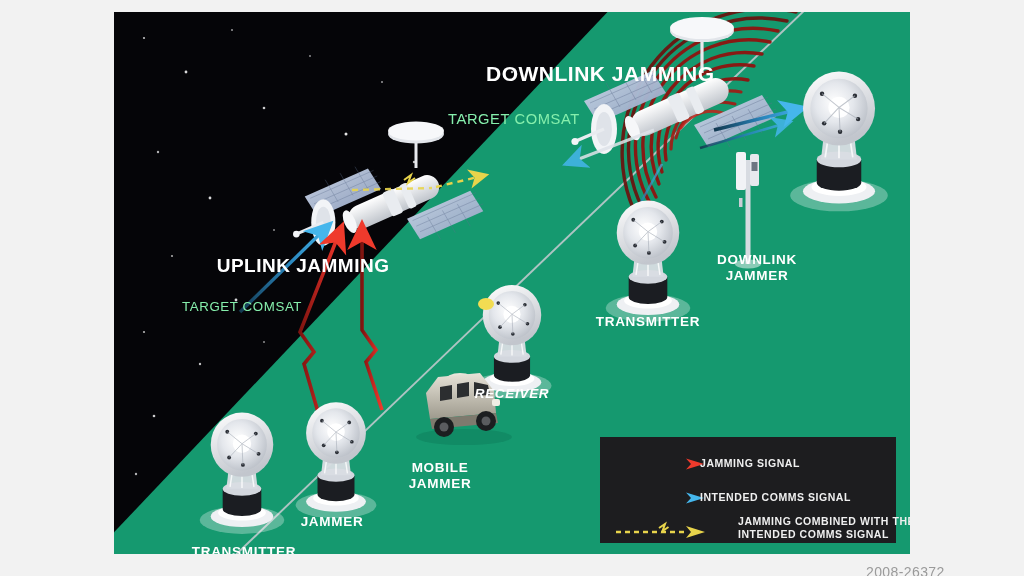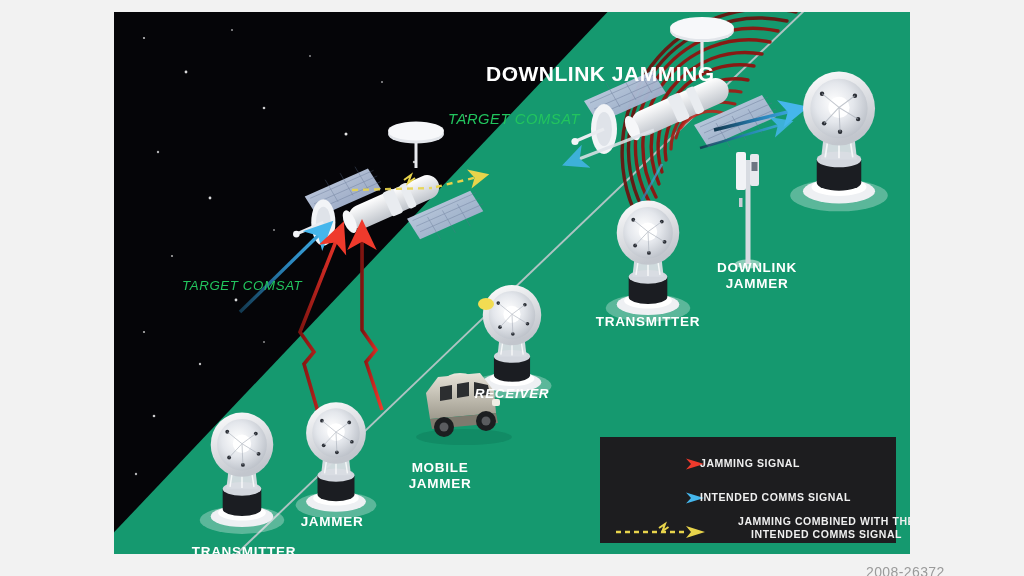--- a/index.html
+++ b/index.html
@@ -27,34 +27,34 @@
   }
   
   #horizon{
     position:absolute;left:-6%;top:-4%;width:130%;height:130%;
     pointer-events:none;
   }
 
   
   .ttl{position:absolute;color:#ffffff;font-weight:bold;letter-spacing:.5px;
        text-transform:uppercase;line-height:1.12;white-space:pre;}
-  .ttl .sub{display:block;color:#22c55e;font-weight:normal;font-size:.70em;
-       letter-spacing:.6px;margin-top:2px;font-style:italic;}
+  .ttl .sub{display:block;color:#86efac;font-weight:normal;font-size:.70em;
+       letter-spacing:.6px;margin-top:2px;}
   .lbl{position:absolute;color:#ffffff;font-weight:bold;font-size:13.5px;
        letter-spacing:.7px;text-transform:uppercase;line-height:1.2;
        white-space:pre;text-align:center;}
 
   
   #legend{position:absolute;left:486px;top:425px;width:296px;height:106px;
           background:#1d1d1f;}
   .lg-row{position:absolute;left:0;width:100%;height:26px;}
   .lg-art{position:absolute;left:12px;top:0;width:96px;height:26px;}
   .lg-txt{position:absolute;left:100px;top:0;color:#f0f0f0;font-size:10.5px;
           font-weight:bold;letter-spacing:.55px;line-height:13px;
-          text-transform:uppercase;white-space:pre;text-align:center;}
+          text-transform:uppercase;white-space:pre;}
 
   
   #refnum{position:absolute;left:866px;top:564px;color:#9a9a9a;
           font-size:14px;letter-spacing:.4px;white-space:pre;}
 </style>
 </head>
 <body>
 
 <div id="page">
 
@@ -306,35 +306,36 @@
         <rect x="68" y="12" width="8" height="7" rx="2" fill="#f0ede4"></rect>
       </g>
     </svg>
 
     <div class="ttl" style="left:334px;top:26px;font-size:21px;">
       <span>DOWNLINK JAMMING</span>
       <span class="sub">TARGET COMSAT</span>
     </div>
 
     <div class="ttl" style="left:68px;top:222px;font-size:19px;">
+      <span>UPLINK JAMMING</span>
       <span class="sub">TARGET COMSAT</span>
     </div>
 
     <div class="lbl" style="left:60px;top:532px;width:140px;">TRANSMITTER</div>
 
     <div class="lbl" style="left:158px;top:502px;width:120px;">JAMMER</div>
 
     <div class="lbl" style="left:266px;top:448px;width:120px;">MOBILE
 JAMMER</div>
 
     <div class="lbl" style="left:338px;top:374px;width:120px;font-style:italic;">RECEIVER</div>
 
     <div class="lbl" style="left:464px;top:302px;width:140px;">TRANSMITTER</div>
 
-    <div class="lbl" style="left:578px;top:248px;width:130px;">DOWNLINK
+    <div class="lbl" style="left:578px;top:240px;width:130px;">DOWNLINK
 JAMMER</div>
 
 
     <div id="legend">
 
       <div class="lg-row" style="top:14px;">
         <svg class="lg-art" viewBox="0 0 96 26">
           <line x1="4" y1="13" x2="78" y2="13" stroke="url(#lgR)" stroke-width="3"></line>
           <path d="M74,7.5 L92,13 L74,18.5 L79,13 Z" fill="#ef3a2c"></path>
           <defs>

